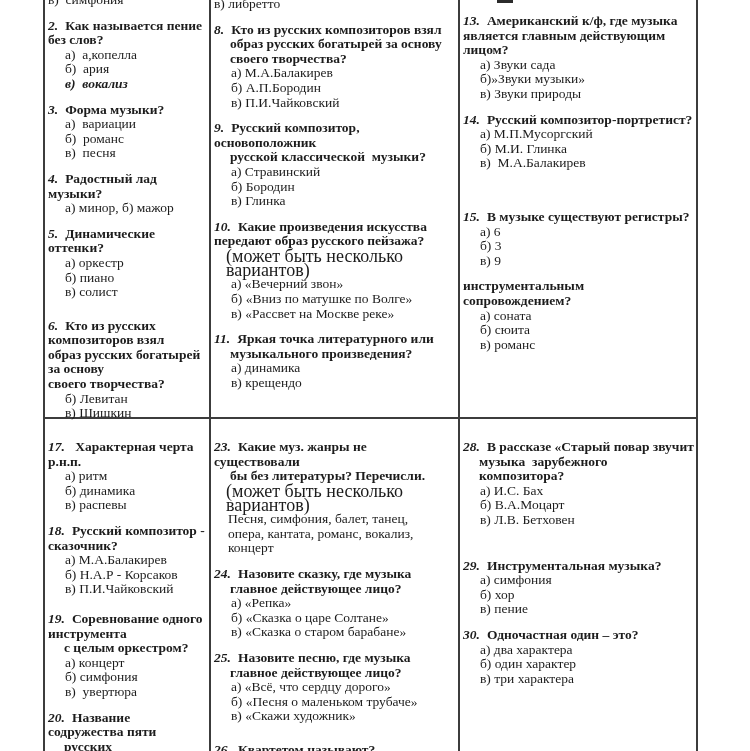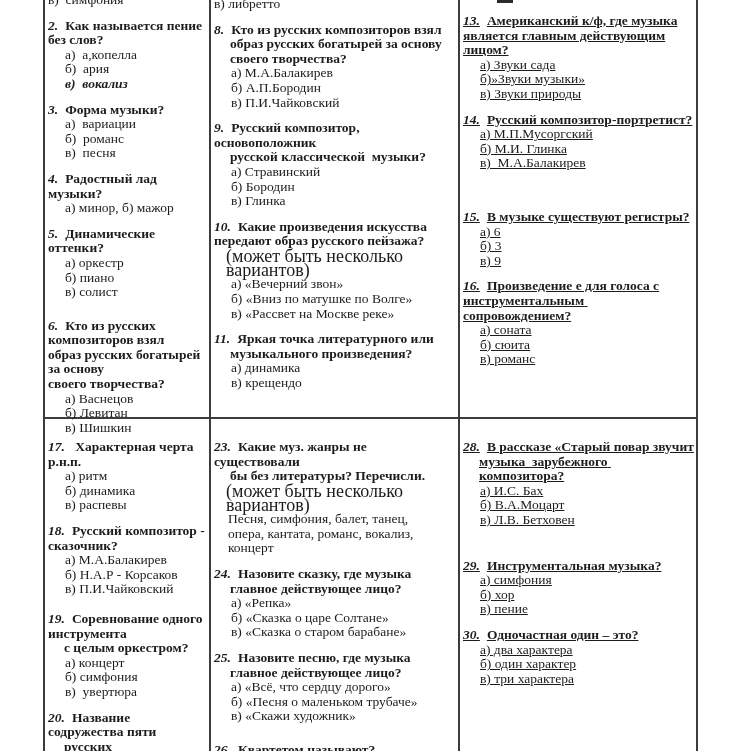--- a/index.html
+++ b/index.html
@@ -18,21 +18,21 @@
   .row{display:flex;}
   .cell{
     box-sizing:border-box;
     border-left:2px solid var(--bc);
     padding:0 2px 0 3px;
     overflow:visible;
   }
   .cell:last-child{border-right:2px solid var(--bc);}
   .c1{width:166px;}
   .c2{width:249px;}
-  .c3{width:240px;text-decoration:underline;}
+  .c3{width:240px;}
   .row-1{height:419px;}
   .row-1 .cell{border-bottom:2px solid var(--bc);}
   .row-2{height:332px;}
   .row-2 .cell{padding-top:21px;}
   .question{margin-top:11px;}
   .row-2 .cell .question:first-child{margin-top:0;}
   .t-line{font-weight:bold;white-space:pre-wrap;}
   .t-line.indent{padding-left:16px;}
   .t-line.flush{padding-left:0;}
   .q-num{font-style:italic;font-weight:bold;margin-right:7px;}
@@ -70,21 +70,20 @@
           <div class="question">
             <div class="t-line first"><span class="q-num">5.</span><span class="q-title-text">Динамические оттенки?</span></div>
             <div class="option">а) оркестр</div>
             <div class="option">б) пиано</div>
             <div class="option">в) солист</div>
           </div>
           <div class="question" style="margin-top: 19px;">
             <div class="t-line first"><span class="q-num">6.</span><span class="q-title-text">Кто из русских композиторов взял</span></div>
             <div class="t-line flush">образ русских богатырей за основу</div>
             <div class="t-line flush">своего творчества?</div>
-            <div class="option">а) Васнецов</div>
             <div class="option">б) Левитан</div>
             <div class="option">в) Шишкин</div>
           </div>
         </div>
         <div class="cell c2">
           <div class="frag" style="margin-top: -3px;">в) либретто</div>
           <div class="question">
             <div class="t-line first"><span class="q-num">8.</span><span class="q-title-text">Кто из русских композиторов взял</span></div>
             <div class="t-line indent">образ русских богатырей за основу</div>
             <div class="t-line indent">своего творчества?</div>
@@ -131,21 +130,20 @@
             <div class="option">б) М.И. Глинка</div>
             <div class="option">в)  М.А.Балакирев</div>
           </div>
           <div class="question" style="margin-top: 39px;">
             <div class="t-line first"><span class="q-num">15.</span><span class="q-title-text">В музыке существуют регистры?</span></div>
             <div class="option">а) 6</div>
             <div class="option">б) 3</div>
             <div class="option">в) 9</div>
           </div>
           <div class="question">
-            <div class="t-line first"><span class="q-num">16.</span><span class="q-title-text">Произведение е для голоса с</span></div>
             <div class="t-line flush">инструментальным сопровождением?</div>
             <div class="option">а) соната</div>
             <div class="option">б) сюита</div>
             <div class="option">в) романс</div>
           </div>
         </div>
       </div>
       <div class="row row-2">
         <div class="cell c1">
           <div class="question">

